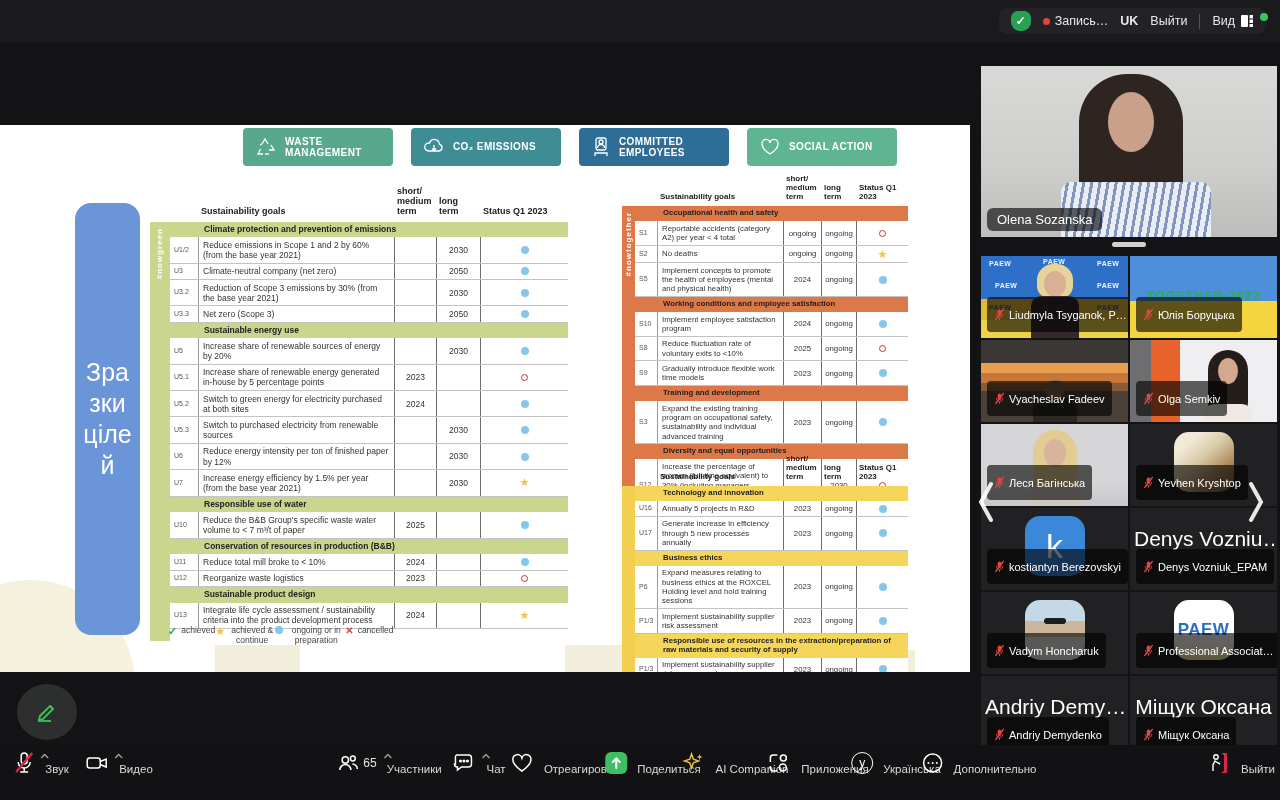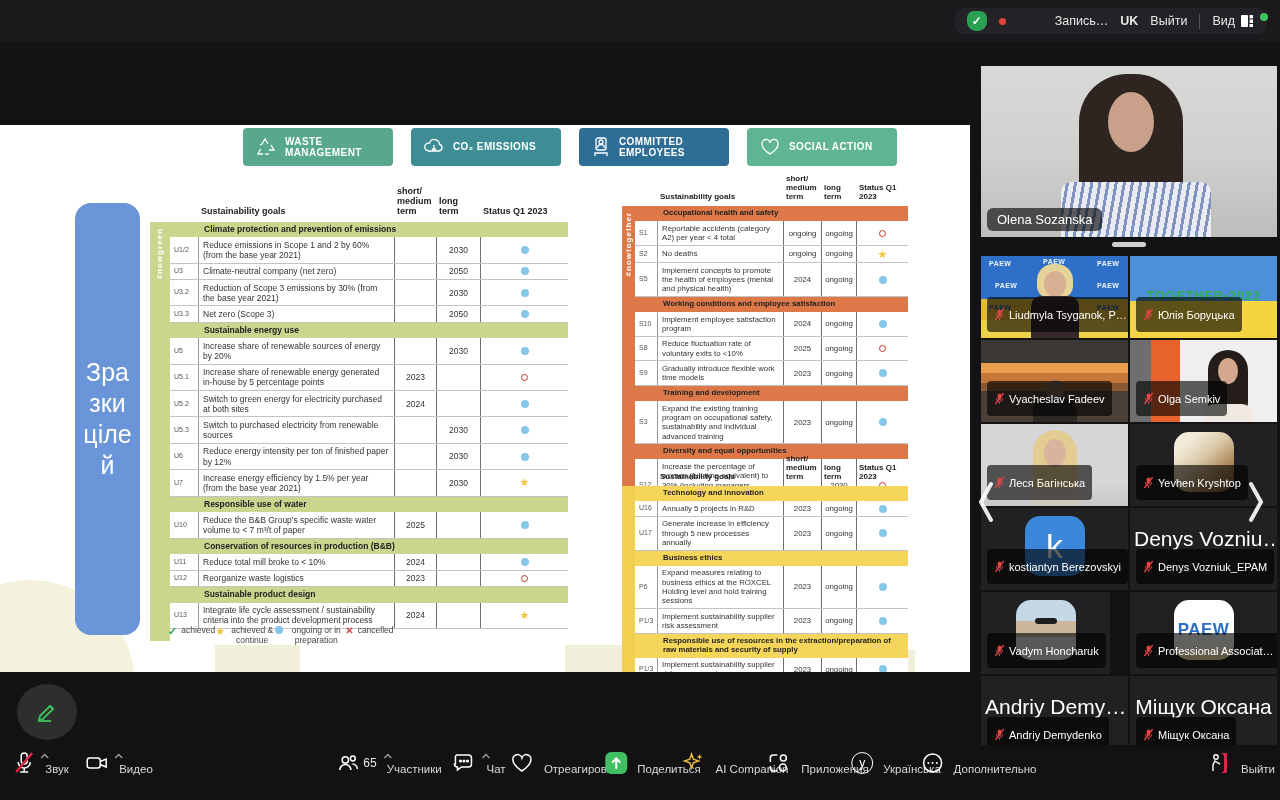--- a/index.html
+++ b/index.html
@@ -114,21 +114,21 @@
   .micred{flex:0 0 auto;}
 </style>
 </head>
 <body>
 
 <div id="app">
 
   <div class="topbar">
     <div class="top-controls">
       <span class="shield">✓</span>
-      <span style="display:flex;align-items:center;gap:44px;">
+      <span style="display:flex;align-items:center;">
           <span class="recdot"></span>
           <span>Запись…</span>
         </span>
       <span style="font-weight:bold;">UK</span>
       <span>Выйти</span>
       <span class="tb-sep"></span>
       <span style="display:flex;align-items:flex-start;">
           <span>Вид</span>
         <svg class="grid-ic" width="14" height="14" viewBox="0 0 14 14">
             <rect x="1" y="1" width="7" height="12" fill="#fff" rx="1"></rect>
@@ -740,21 +740,21 @@
       <svg class="micred" width="11" height="13" viewBox="0 0 12 14">
           <rect x="4" y="1.5" width="4" height="7" rx="2" fill="#e04545"></rect>
           <path d="M2.5 6.5a3.5 3.8 0 0 0 7 0" stroke="#e04545" fill="none"></path>
           <line x1="6" y1="10.5" x2="6" y2="13" stroke="#e04545"></line>
           <line x1="1.5" y1="13" x2="10.5" y2="1" stroke="#e04545" stroke-width="1.4"></line>
         </svg>
       <span>Denys Vozniuk_EPAM</span>
     </div>
   </div>
 
-  <div class="tile k-dark" style="left:981px;top:592px;width:129px;height:82px;">
+  <div class="tile k-dark" style="left:981px;top:592px;width:147px;height:82px;">
     <div class="sq-avatar" style="background:linear-gradient(180deg,#c5d8e8 0 35%,#cbb79b 35% 62%,#e8e6e2 62% 100%);">
       <div style="position:absolute;left:19px;top:18px;width:22px;height:6px;border-radius:3px;background:#1d1d1f;"></div>
     </div>
     <div class="name-tag">
       <svg class="micred" width="11" height="13" viewBox="0 0 12 14">
           <rect x="4" y="1.5" width="4" height="7" rx="2" fill="#e04545"></rect>
           <path d="M2.5 6.5a3.5 3.8 0 0 0 7 0" stroke="#e04545" fill="none"></path>
           <line x1="6" y1="10.5" x2="6" y2="13" stroke="#e04545"></line>
           <line x1="1.5" y1="13" x2="10.5" y2="1" stroke="#e04545" stroke-width="1.4"></line>
         </svg>

